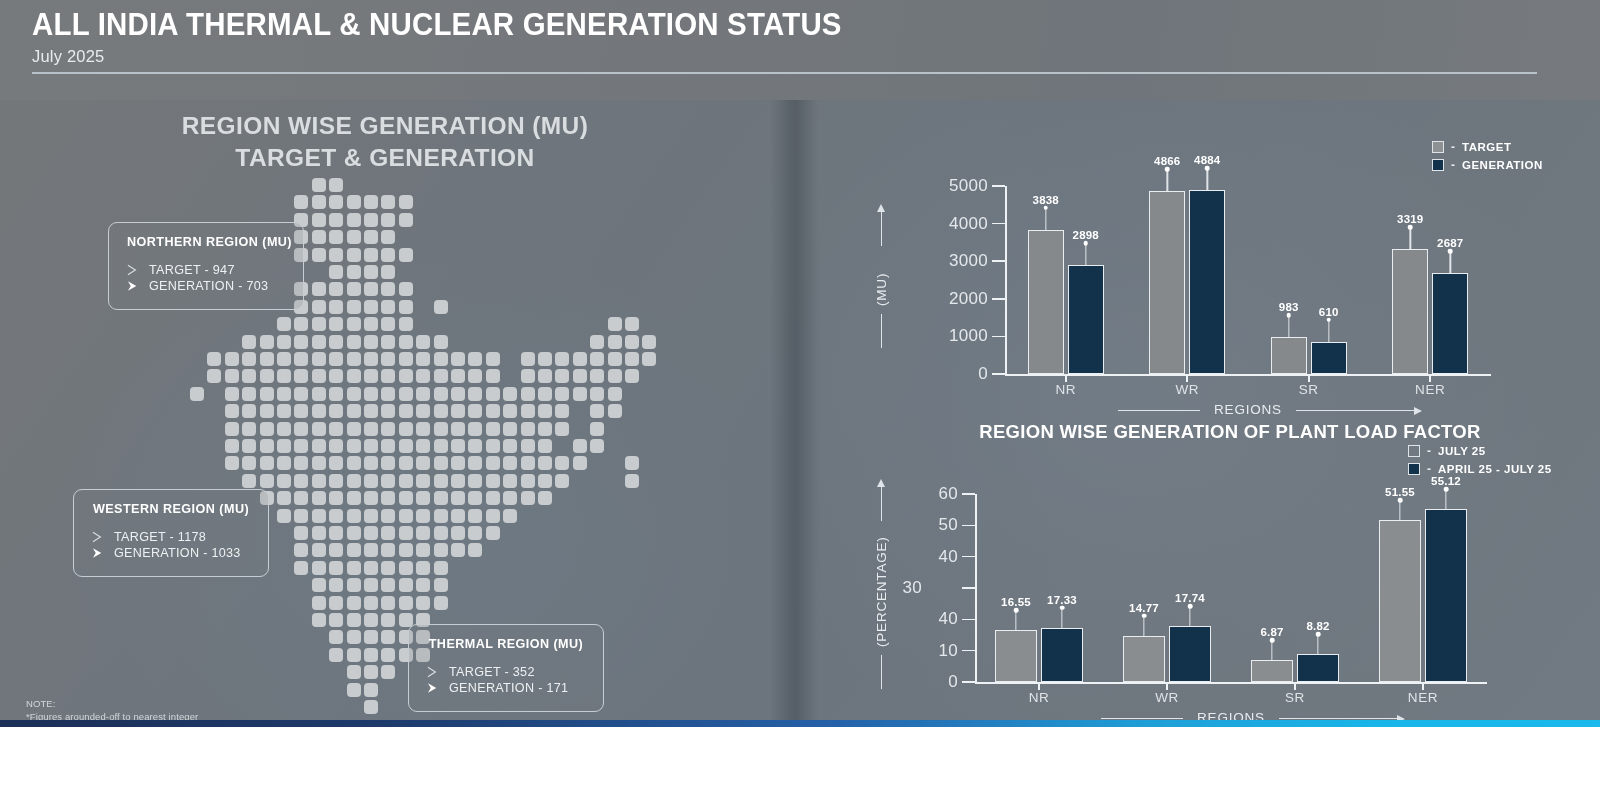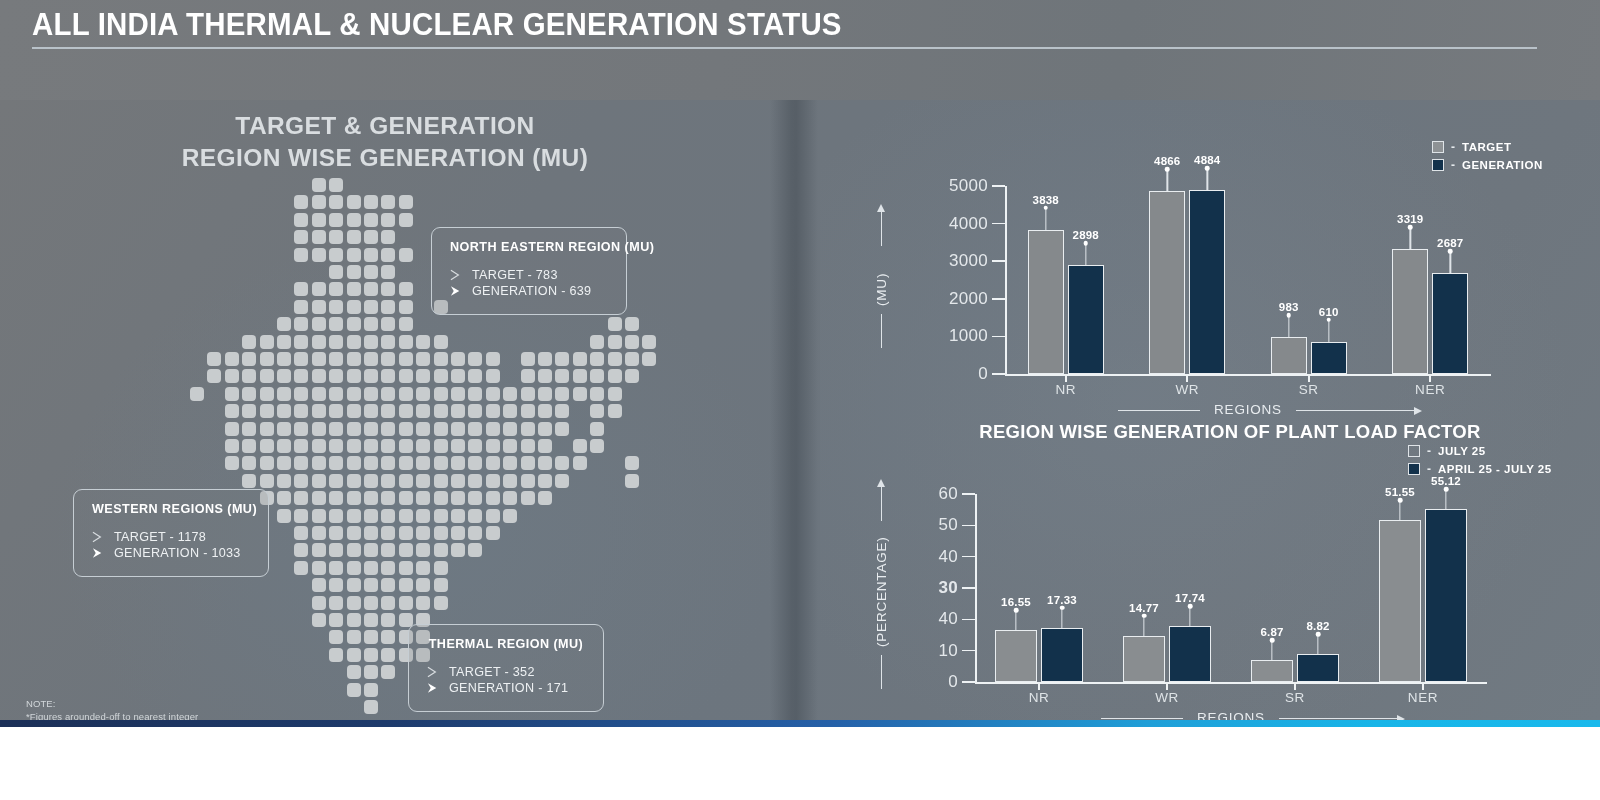--- a/index.html
+++ b/index.html
@@ -148,26 +148,27 @@
 
 <div class="stage">
 
   <div class="bg-top"></div>
   <div class="bg-body"></div>
   <div class="bg-rightwash"></div>
   <div class="bg-seam"></div>
 
   <div class="header">
     <div class="h-title">ALL INDIA THERMAL &amp; NUCLEAR GENERATION STATUS</div>
+    <div class="h-sub">July 2025</div>
     <div class="h-rule"></div>
   </div>
 
   <div class="left-title">
+    <div>REGION WISE GENERATION (MU)</div>
     <div>TARGET &amp; GENERATION</div>
-    <div>REGION WISE GENERATION (MU)</div>
   </div>
 
   <div class="map-wrap" id="map-wrap">
       <div class="dot" style="left: 121.8px; top: 0px;"></div>
       <div class="dot" style="left: 139.2px; top: 0px;"></div>
       <div class="dot" style="left: 104.4px; top: 17.4px;"></div>
       <div class="dot" style="left: 121.8px; top: 17.4px;"></div>
       <div class="dot" style="left: 139.2px; top: 17.4px;"></div>
       <div class="dot" style="left: 156.6px; top: 17.4px;"></div>
       <div class="dot" style="left: 174px; top: 17.4px;"></div>
@@ -516,41 +517,41 @@
       <div class="dot" style="left: 208.8px; top: 469.8px;"></div>
       <div class="dot" style="left: 226.2px; top: 469.8px;"></div>
       <div class="dot" style="left: 156.6px; top: 487.2px;"></div>
       <div class="dot" style="left: 174px; top: 487.2px;"></div>
       <div class="dot" style="left: 191.4px; top: 487.2px;"></div>
       <div class="dot" style="left: 156.6px; top: 504.6px;"></div>
       <div class="dot" style="left: 174px; top: 504.6px;"></div>
       <div class="dot" style="left: 174px; top: 522px;"></div>
     </div>
 
-
-  <div class="card" style="left:431px; top:227px; width:196px;">
-    <div class="card-title">NORTH EASTERN REGION (MU)</div>
+  <div class="card" style="left:108px; top:222px; width:196px;">
+    <div class="card-title">NORTHERN REGION (MU)</div>
     <div class="card-rows">
       <div class="card-row">
         <svg class="chev" viewBox="0 0 14 12">
           <path d="M1 1 L9 6 L1 11" fill="none" stroke="#d7dcdf" stroke-width="1.3"></path>
         </svg>
-        <span class="txt">TARGET - 783</span>
+        <span class="txt">TARGET - 947</span>
       </div>
       <div class="card-row">
         <svg class="chev" viewBox="0 0 14 12">
           <path d="M1 1 L10 6 L1 11 L4 6 Z" fill="#ffffff"></path>
         </svg>
-        <span class="txt">GENERATION - 639</span>
+        <span class="txt">GENERATION - 703</span>
       </div>
     </div>
   </div>
 
+
   <div class="card" style="left:73px; top:489px; width:196px;">
-    <div class="card-title">WESTERN REGIONS (MU)</div>
+    <div class="card-title">WESTERN REGION (MU)</div>
     <div class="card-rows">
       <div class="card-row">
         <svg class="chev" viewBox="0 0 14 12">
           <path d="M1 1 L9 6 L1 11" fill="none" stroke="#d7dcdf" stroke-width="1.3"></path>
         </svg>
         <span class="txt">TARGET - 1178</span>
       </div>
       <div class="card-row">
         <svg class="chev" viewBox="0 0 14 12">
           <path d="M1 1 L10 6 L1 11 L4 6 Z" fill="#ffffff"></path>
@@ -682,21 +683,21 @@
   <div class="plot" id="plot2" style="left:0; top:0;">
       <div class="axis-line" style="left: 975px; top: 494px; width: 2px; height: 189px;"></div>
       <div class="axis-line" style="left: 975px; top: 682px; width: 512px; height: 2px;"></div>
       <div class="ytick-mark" style="left: 962px; top: 681.2px;"></div>
       <div class="ytick-lbl" style="left: 880px; top: 682px; width: 78px;">0</div>
       <div class="ytick-mark" style="left: 962px; top: 649.867px;"></div>
       <div class="ytick-lbl" style="left: 880px; top: 650.667px; width: 78px;">10</div>
       <div class="ytick-mark" style="left: 962px; top: 618.533px;"></div>
       <div class="ytick-lbl" style="left: 880px; top: 619.333px; width: 78px;">40</div>
       <div class="ytick-mark" style="left: 962px; top: 587.2px;"></div>
-      <div class="ytick-lbl" style="left: 880px; top: 588px; width: 78px; font-weight: bold;">30</div>
+      <div class="ytick-lbl" style="left: 844px; top: 588px; width: 78px;">30</div>
       <div class="ytick-mark" style="left: 962px; top: 555.867px;"></div>
       <div class="ytick-lbl" style="left: 880px; top: 556.667px; width: 78px;">40</div>
       <div class="ytick-mark" style="left: 962px; top: 524.533px;"></div>
       <div class="ytick-lbl" style="left: 880px; top: 525.333px; width: 78px;">50</div>
       <div class="ytick-mark" style="left: 962px; top: 493.2px;"></div>
       <div class="ytick-lbl" style="left: 880px; top: 494px; width: 78px;">60</div>
       <div class="bar gray2" style="left: 995px; top: 630.143px; width: 42px; height: 51.8567px;"></div>
       <div class="leader" style="left: 1016px; top: 610.143px; height: 20px;"></div>
       <div class="leader-dot" style="left: 1016px; top: 610.143px;"></div>
       <div class="vallbl" style="left: 1016px; top: 596.143px;">16.55</div>

